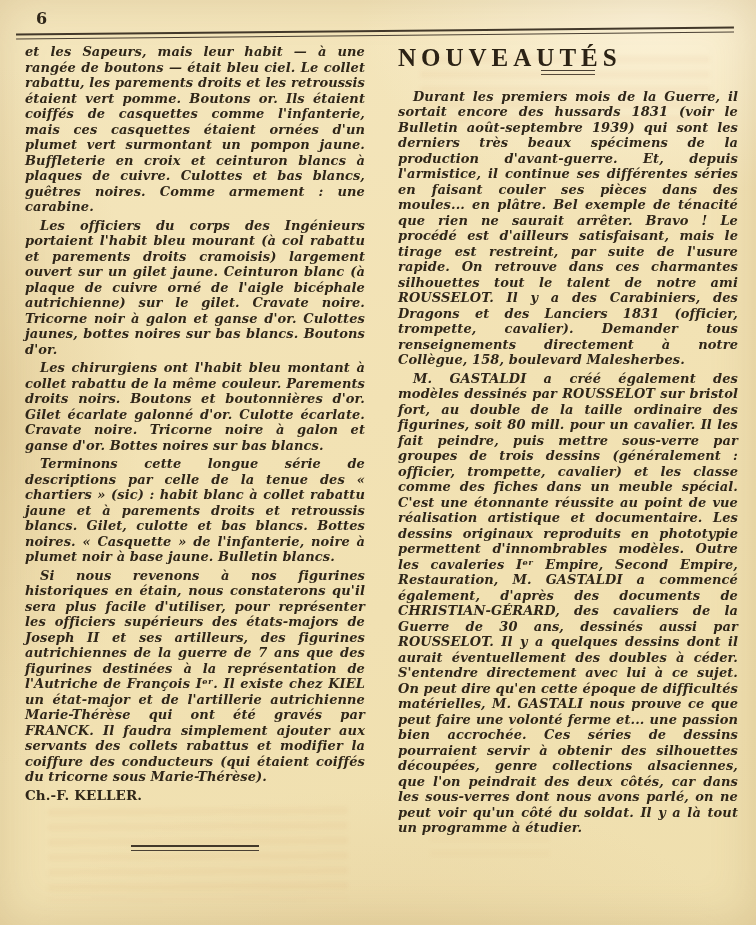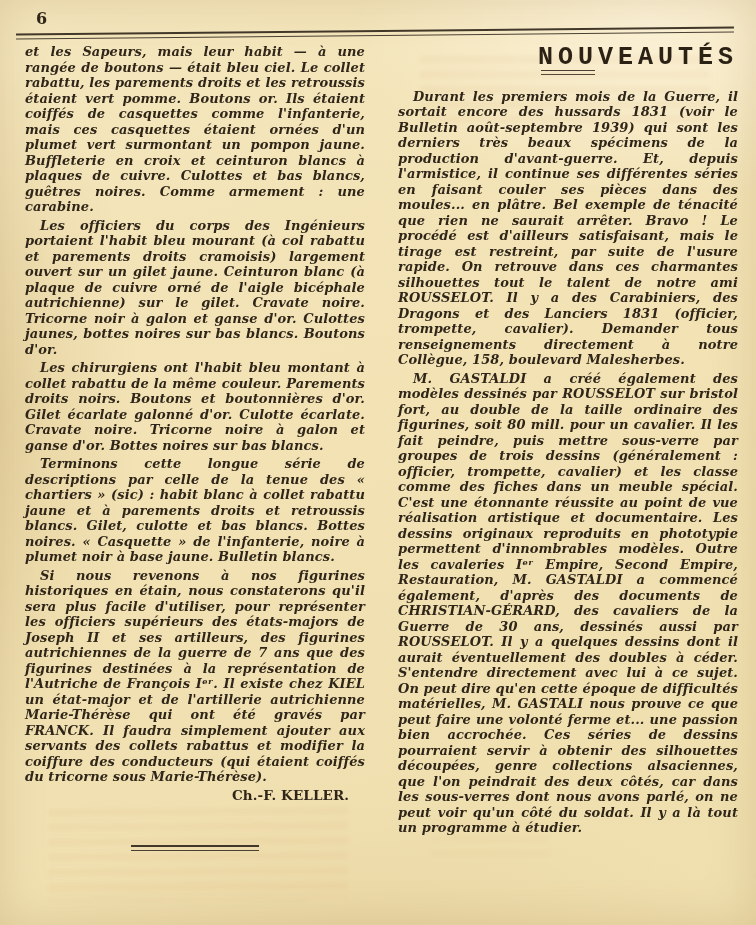--- a/index.html
+++ b/index.html
@@ -72,40 +72,39 @@
     text-align: justify;
   }
   .col p {
     margin: 0 0 3px 0;
     text-indent: 15px;
     font-style: italic;
   }
   .no-first-indent p:first-child { text-indent: 0; }
 
   .signature {
-    text-align: right;
     padding-right: 16px;
     margin-top: 3px;
     font-size: 13.5px;
     font-weight: bold;
   }
   .end-rule {
     width: 128px;
     height: 3px;
     margin: 42px auto 0 auto;
     border-top: 2.5px solid #42382a;
     border-bottom: 1.2px solid #4a4034;
   }
 
   .section-title {
-    font-family: Liberation Mono, monospace;
+    font-family: Liberation Serif, serif;
     font-weight: bold;
     font-size: 25px;
     letter-spacing: 5px;
-    text-align: right;
+    text-align: left;
     margin: 6px 0 0 0;
     color: #2b2215;
   }
   .title-underline {
     width: 54px;
     height: 3px;
     margin: 4px auto 14px auto;
     border-top: 1.6px solid #4a4034;
     border-bottom: 1px solid #55493a;
   }

